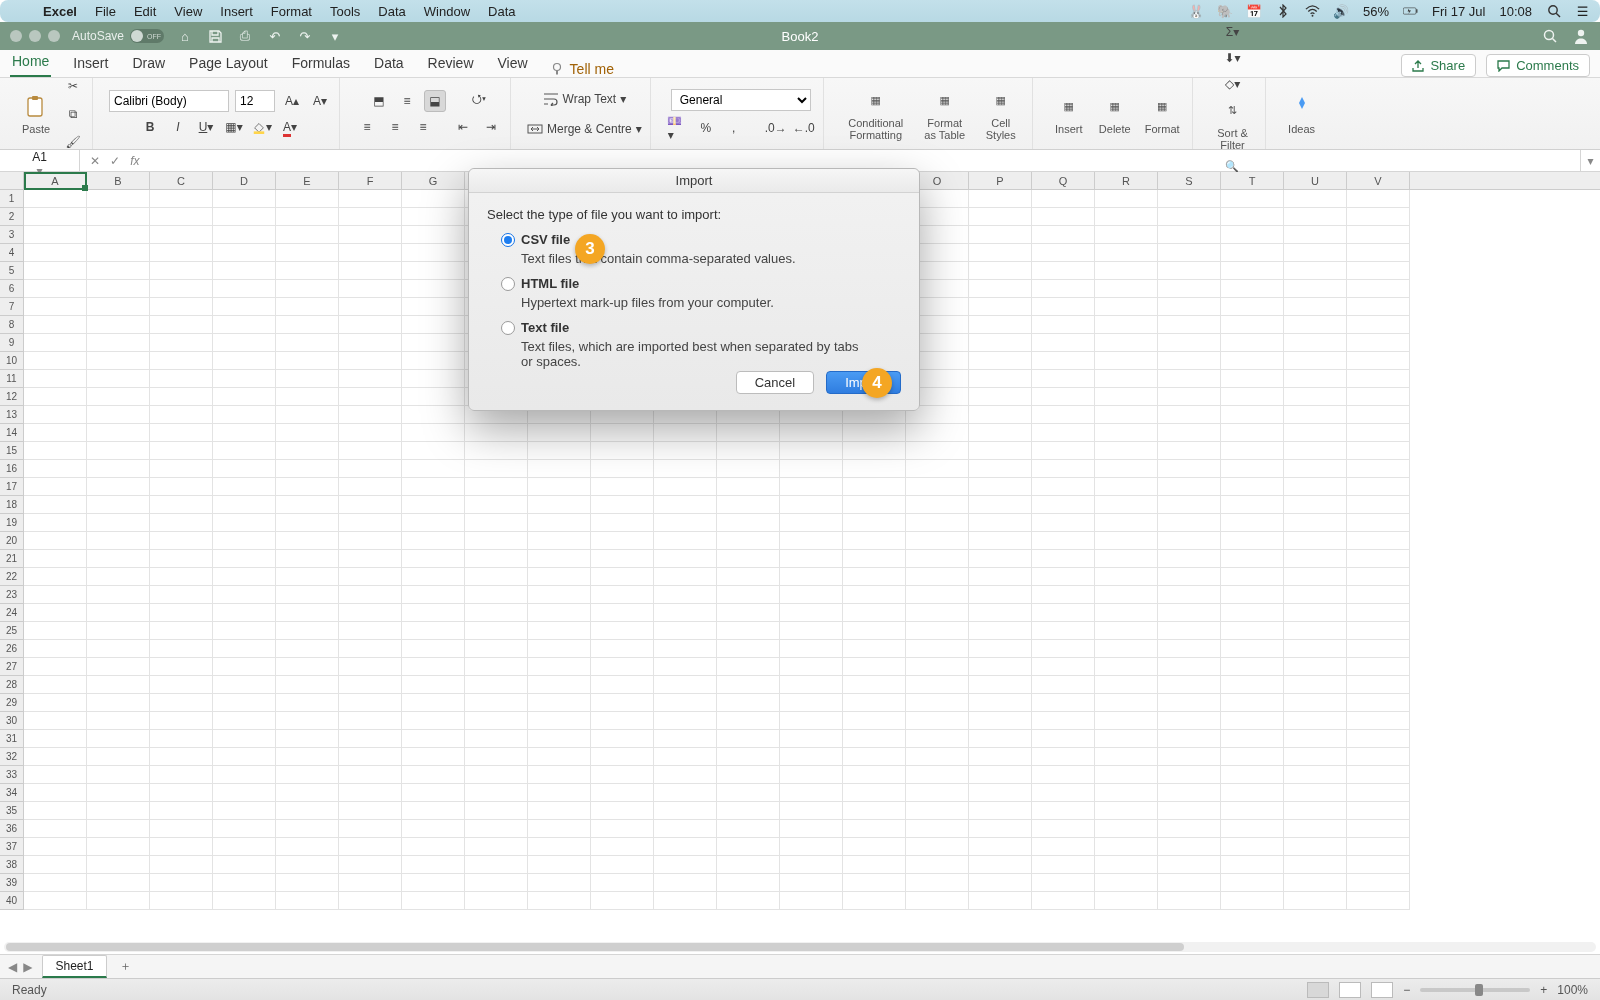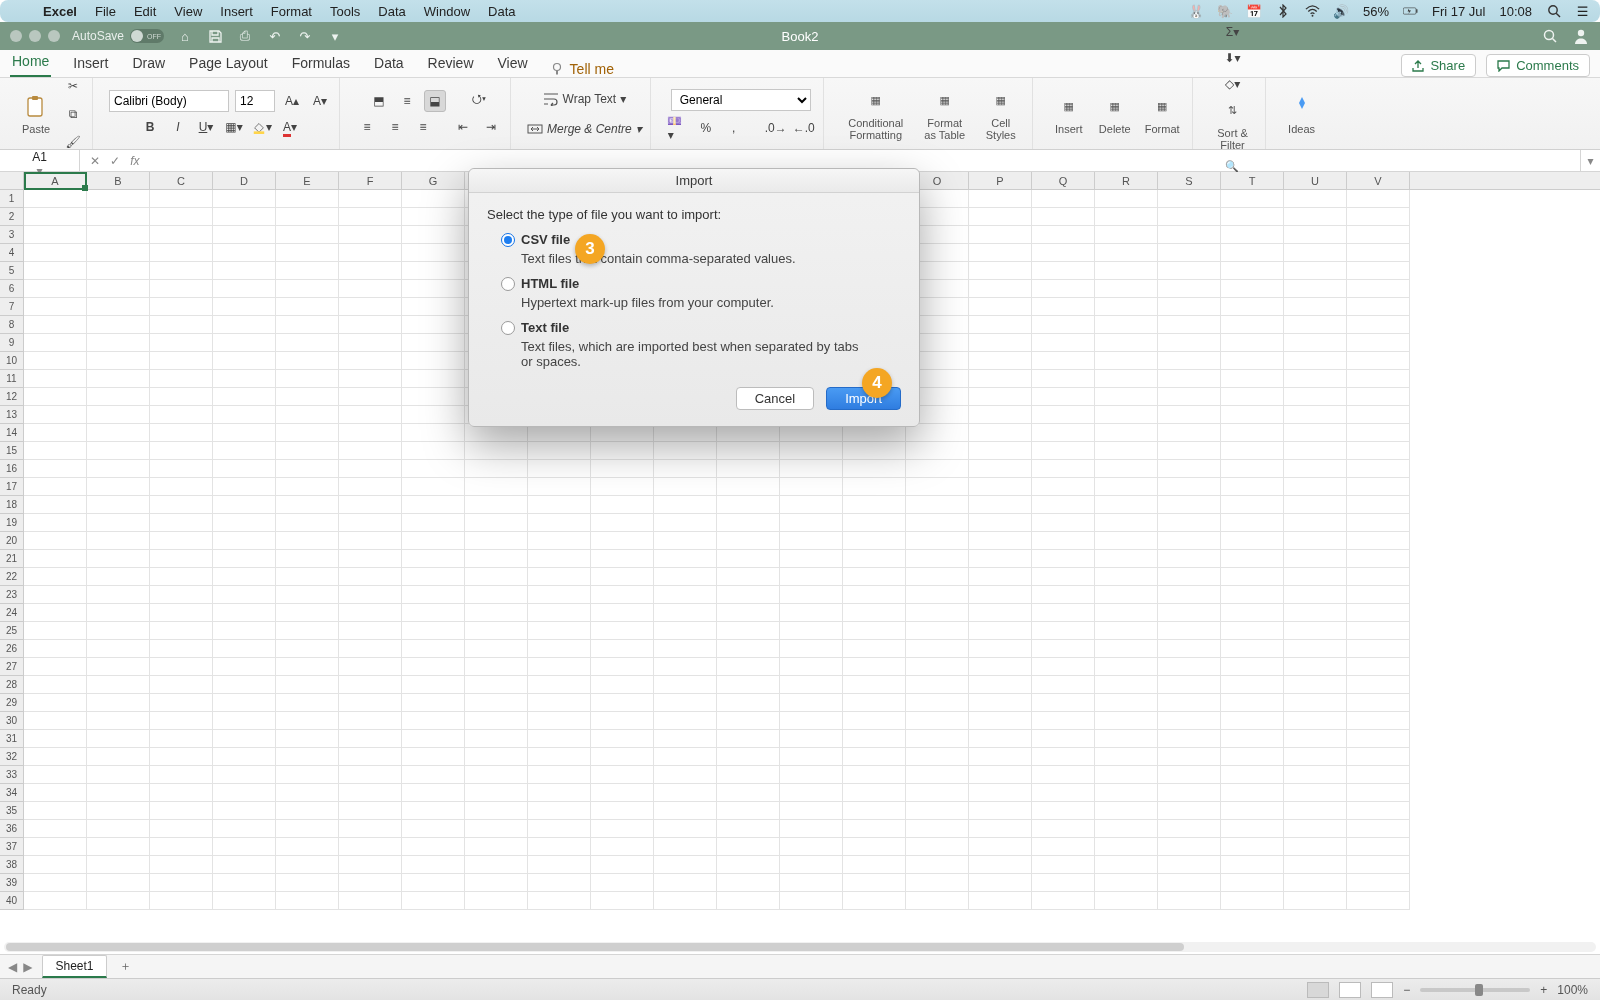--- a/index.html
+++ b/index.html
@@ -87,21 +87,21 @@
   .overlay { position:absolute; inset:0; }
   .dialog { position:absolute; left:468px; top:168px; width:452px; background:linear-gradient(#f2f2f2,#e9e9e9); border:1px solid #b8b8b8; border-radius:6px; box-shadow:0 18px 45px rgba(0,0,0,0.35);}
   .dialog .dtitle { height:24px; text-align:center; line-height:24px; font-size:13px; background:linear-gradient(#f6f6f6,#eaeaea); border-bottom:1px solid #d2d2d2; border-radius:6px 6px 0 0; color:#3a3a3a;}
   .dialog .dbody { padding:14px 18px 16px 18px; font-size:13px; color:#333;}
   .dialog .opt { margin:10px 0 0 14px;}
   .dialog .opt .hdr { display:flex; align-items:center; gap:6px; font-weight:600;}
   .dialog .opt .desc { margin:4px 0 0 20px; color:#444;}
   .dialog .radio { width:14px;height:14px;border-radius:50%;border:1px solid #9a9a9a;background:#fff; display:inline-block; position:relative;}
   .dialog .radio.sel { border-color:#1473e6;}
   .dialog .radio.sel::after { content:""; position:absolute; inset:2px; border-radius:50%; background:#1e7ef0;}
-  .dialog .btns { display:flex; justify-content:flex-end; gap:12px; margin-top:18px;}
+  .dialog .btns { display:flex; justify-content:flex-end; gap:12px; margin-top:2px;}
   .dialog .btn { padding:3px 18px; border-radius:4px; font-size:13px;}
   .dialog .btn.cancel { background:#fff; border:1px solid #bcbcbc;}
   .dialog .btn.import { background:linear-gradient(#4a9bf3,#2f7de0); color:#fff; border:1px solid #246bc8;}
 
   .callout { position:absolute; width:30px;height:30px;border-radius:50%; background:#f4a623; color:#fff; font-weight:700; font-size:17px; display:flex;align-items:center;justify-content:center; box-shadow:0 2px 4px rgba(0,0,0,0.25);}
   .callout.c3 { left:575px; top:234px;}
   .callout.c4 { left:862px; top:368px;}
 
   svg { display:block; }
 </style>
@@ -296,21 +296,21 @@
   </div>
 
   <div class="group">
     <div class="row" style="gap:4px;">
       <svg width="16" height="14" viewBox="0 0 16 14">
           <path d="M1 2h14M1 7h10a3 3 0 010 6h-3m0 0l2-2m-2 2l2 2M1 12h4" stroke="#555" fill="none" stroke-width="1.2"></path>
         </svg>
       <span>Wrap Text</span>
         <span>▾</span>
     </div>
-    <div class="row" style="gap:4px;margin-top:10px;font-style:italic;">
+    <div class="row" style="gap:4px;margin-top:10px;">
       <svg width="16" height="14" viewBox="0 0 16 14">
           <rect x="1" y="3" width="14" height="8" fill="none" stroke="#555"></rect>
           <path d="M4 7h8M6 5l-2 2 2 2M10 5l2 2-2 2" stroke="#555" fill="none"></path>
         </svg>
       <span>Merge &amp; Centre</span>
         <span>▾</span>
     </div>
   </div>
 
   <div class="group">

